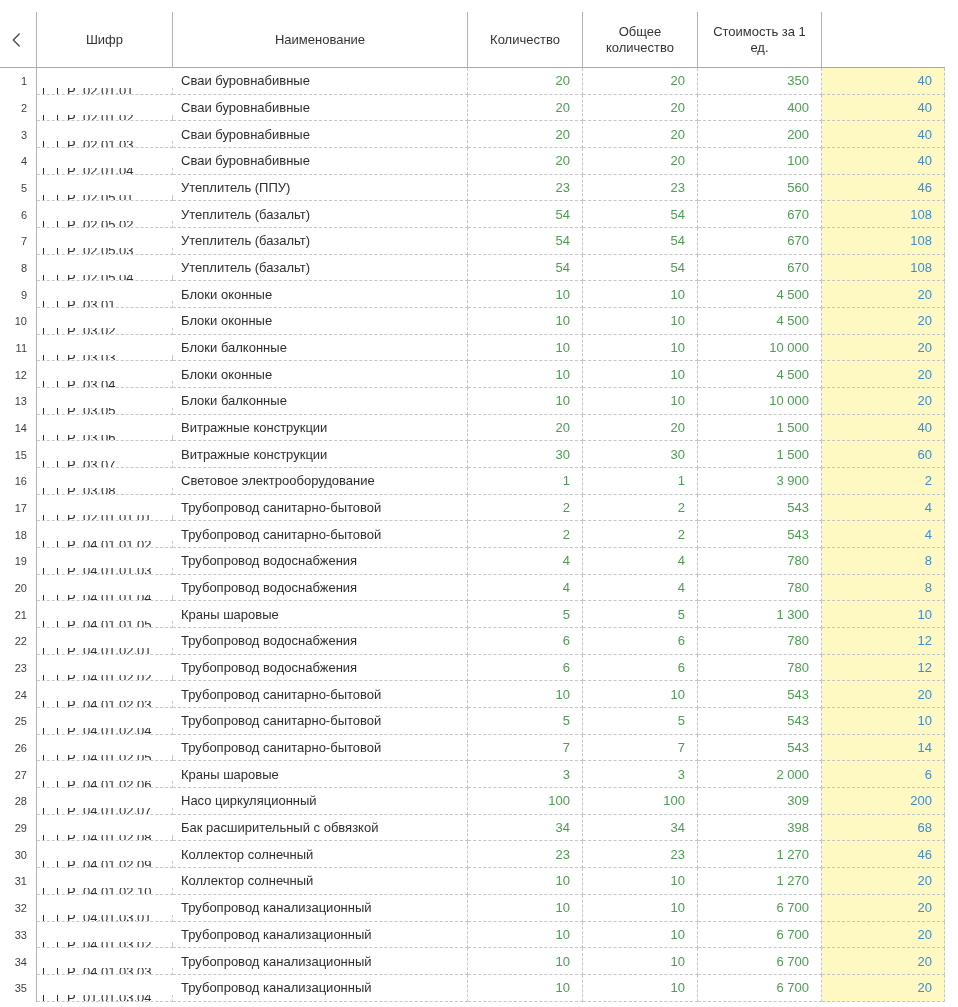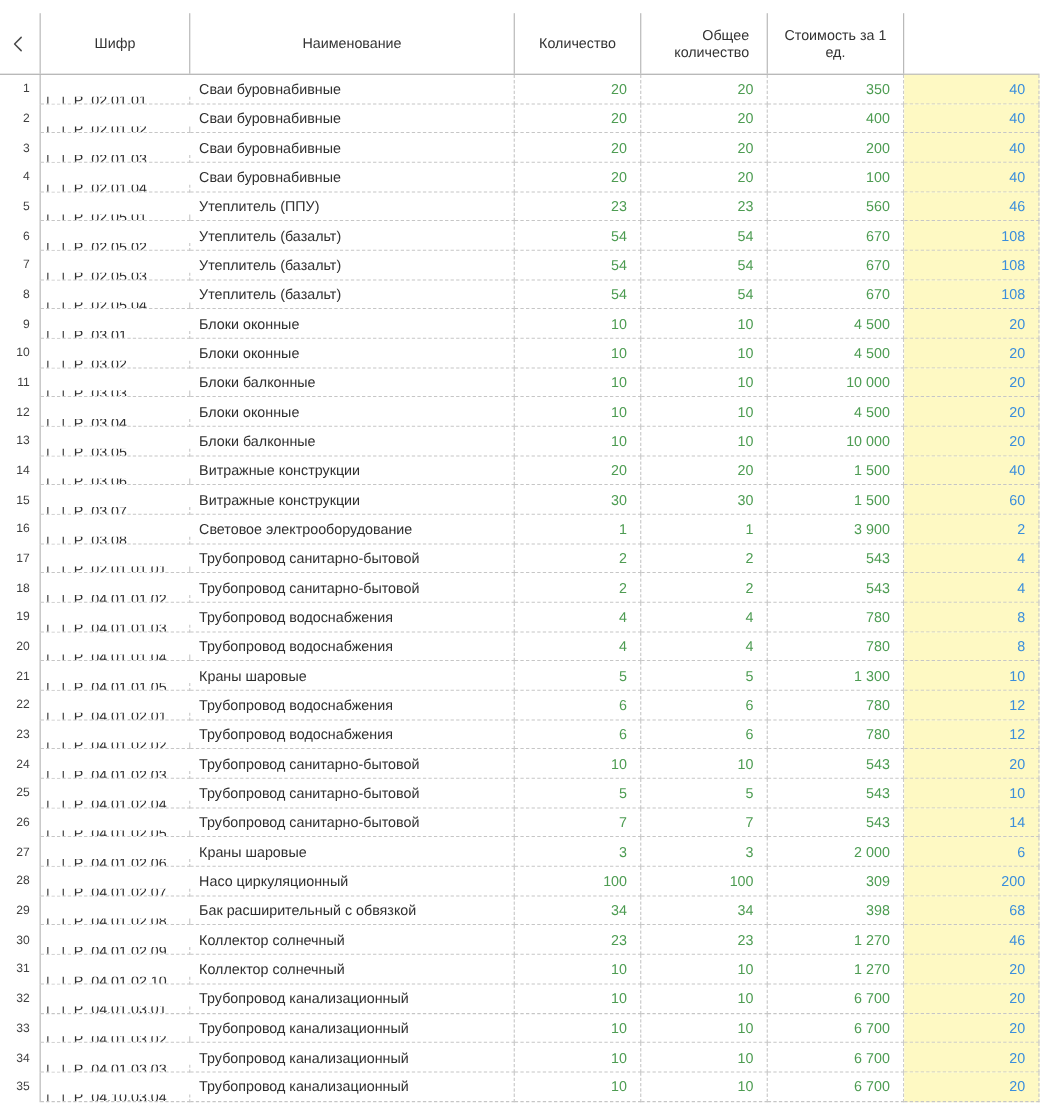--- a/index.html
+++ b/index.html
@@ -31,21 +31,21 @@
     text-align: center;
     font-size: 13px;
     line-height: 16px;
     color: #333333;
     border-right: 1px solid #b2b2b2;
     box-sizing: border-box;
     overflow: hidden;
   }
   .hcell .wrapspan { display: inline-block; }
   .w-cost { max-width: 100px; }
-  .w-total { max-width: 82px; text-align: right; }
+  .w-total { max-width: 82px; }
   .w-after { max-width: 98px; }
   .hcell.corner { justify-content: flex-start; padding-left: 6px; }
   .back-btn {
     width: 22px; height: 22px;
     display: flex; align-items: center; justify-content: center;
     cursor: pointer;
   }
   
   #body-grid {
     display: grid;
@@ -490,21 +490,21 @@
     </div>
     <div class="cell name">Трубопровод канализационный</div>
     <div class="cell val green">10</div>
     <div class="cell val green">10</div>
     <div class="cell val green">6 700</div>
     <div class="cell val blue">20</div>
 
     <div class="cell num">35</div>
     <div class="cell code">
       <span class="cb"></span>
-      <span class="code-text">Р_04.10.03.04</span>
+      <span class="code-text">Р_01.01.03.04</span>
     </div>
     <div class="cell name">Трубопровод канализационный</div>
     <div class="cell val green">10</div>
     <div class="cell val green">10</div>
     <div class="cell val green">6 700</div>
     <div class="cell val blue">20</div>
   </div>
 
 </div>
 

